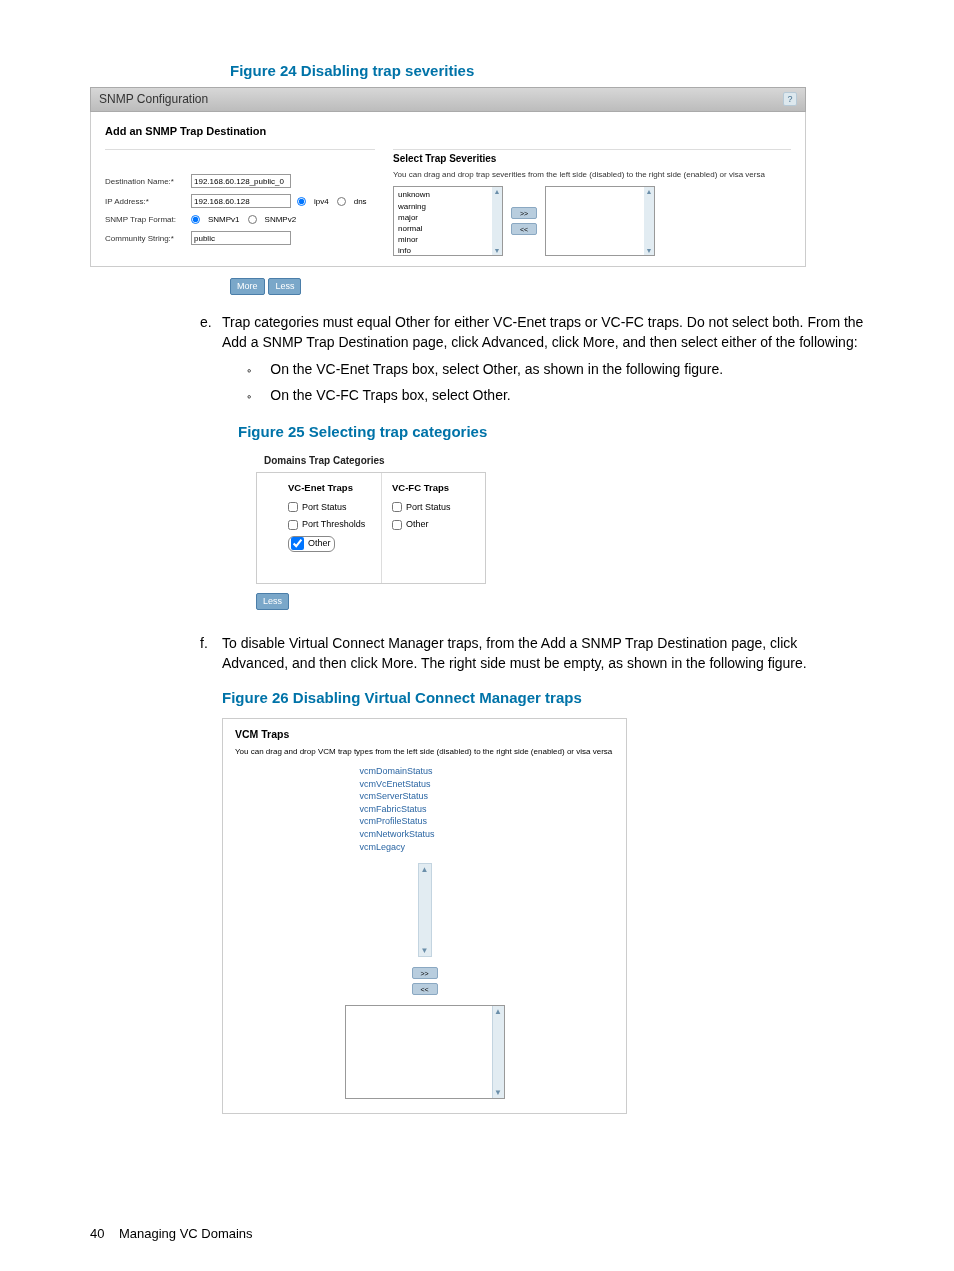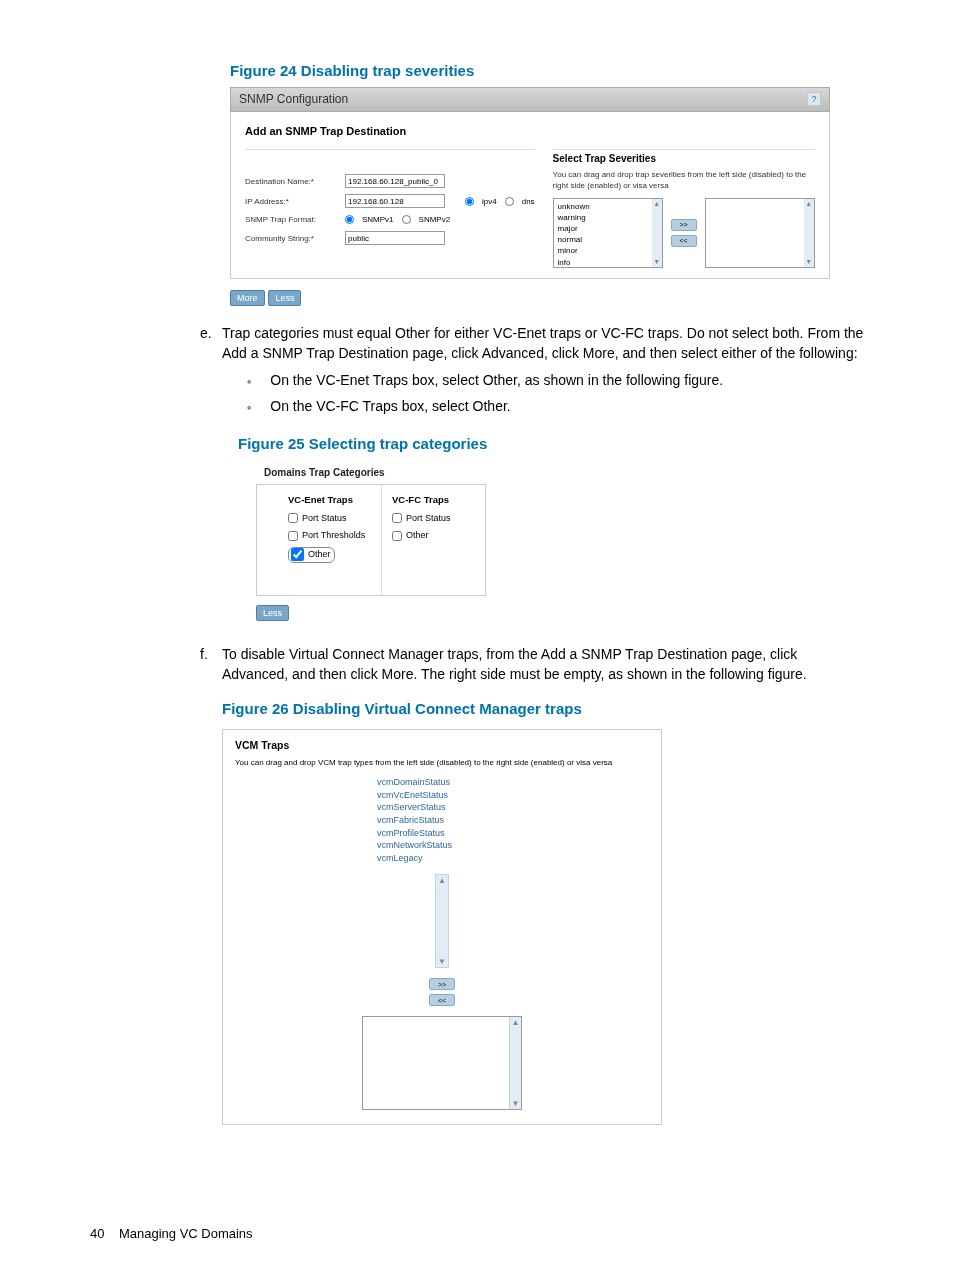--- a/index.html
+++ b/index.html
@@ -14,39 +14,39 @@
     font-size: 14px;
     line-height: 1.4;
   }
   .fig-title {
     color: #0073a8;
     font-weight: bold;
     font-size: 15px;
     margin-left: 140px;
     margin-bottom: 6px;
   }
-  .fig24-box { margin-left: 140px; width: 600px; }
+  .fig24-box { width: 716px; }
   .snmp-header {
     background: linear-gradient(#d7d7d7,#bcbcbc);
     border: 1px solid #aaa;
     font-size: 12px;
     padding: 3px 8px;
     color: #333;
     display:flex; justify-content:space-between; align-items:center;
   }
   .snmp-body {
     border: 1px solid #ccc; border-top: none;
     padding: 12px 14px 10px 14px;
     font-size: 9px;
     background:#fff;
   }
   .snmp-subtitle { font-weight: bold; font-size: 11px; margin-bottom:10px;}
   .snmp-cols { display:flex; gap:18px; }
   .snmp-left { flex: 0 0 270px; border-top:1px solid #ddd; padding-top:24px;}
-  .form-row { display:flex; align-items:center; gap:20px; margin-bottom:6px;}
+  .form-row { display:flex; align-items:center; gap:6px; margin-bottom:6px;}
   .form-row label { width:80px; font-size:8px; color:#333;}
   .form-row input[type=text]{ width:100px; height:14px; font-size:8px; border:1px solid #999; padding:0 2px;}
   .radio-pair { display:flex; gap:8px; font-size:8px; align-items:center;}
   .radio-pair input{ width:9px; height:9px;}
   .snmp-right { flex:1; border-top:1px solid #ddd; padding-top:2px;}
   .sev-title { font-weight:bold; font-size:10px; margin-bottom:3px;}
   .sev-desc { font-size:8px; color:#333; margin-bottom:6px;}
   .dual-list { display:flex; align-items:center; gap:8px;}
   .listbox { border:1px solid #999; width:110px; height:70px; font-size:8px; overflow:hidden; position:relative; background:#fff;}
   .listbox .sbar { position:absolute; right:0; top:0; bottom:0; width:10px; background:#e2ecf2; display:flex; flex-direction:column; justify-content:space-between; align-items:center;}
@@ -68,21 +68,21 @@
   .fig25-title { color:#0073a8; font-weight:bold; font-size:15px; margin-bottom:8px;}
   .cat-head{ font-weight:bold; font-size:10px; padding:4px 8px; color:#222;}
   .cat-cols{ display:flex; border:1px solid #ccc; width:230px;}
   .cat-col{ flex:1; border-right:1px solid #ddd; padding:8px 10px 30px 10px; font-size:9px;}
   .cat-col:last-child{ border-right:none;}
   .cat-col .grp-title{ font-weight:bold; font-size:9.5px; margin-bottom:6px;}
   .chk-row{ display:flex; align-items:center; gap:4px; margin-bottom:5px; font-size:9px;}
   .chk-row input{ width:10px; height:10px;}
   .circled{ border:1px solid #888; border-radius:6px; padding:0 3px 1px 2px; display:inline-flex; align-items:center; gap:4px;}
   .fig26-title{ color:#0073a8; font-weight:bold; font-size:15px; margin-bottom:10px;}
-  .vcm-box{ border:1px solid #ccc; width:440px; padding:8px 12px 14px 12px; font-size:9px; background:#fff;}
+  .vcm-box{ border:1px solid #ccc; width:405px; padding:8px 12px 14px 12px; font-size:9px; background:#fff;}
   .vcm-title{ font-weight:bold; font-size:10.5px; margin-bottom:4px;}
   .vcm-desc{ font-size:8px; margin-bottom:8px;}
   .vcm-lists{ display:flex; align-items:center; gap:10px;flex-direction:column;}
   .vcm-left{ width:130px;}
   .vcm-left ul{ list-style:none;}
   .vcm-left li{ color:#2b66a3; font-size:9px; line-height:1.4;}
   .vcm-mid-sbar{ width:14px; height:94px; background:#e2ecf2; display:flex; flex-direction:column; justify-content:space-between; align-items:center; border:1px solid #c3d4e0;}
   .vcm-mid-sbar span{ font-size:8px; color:#6b8faa;}
   .vcm-right-box{ width:160px; height:94px; border:1px solid #999; background:#fff; position:relative;}
   .vcm-right-box .sbar{ position:absolute; right:0; top:0; bottom:0; width:12px; background:#e2ecf2; display:flex; flex-direction:column; justify-content:space-between; align-items:center; border-left:1px solid #c3d4e0;}

